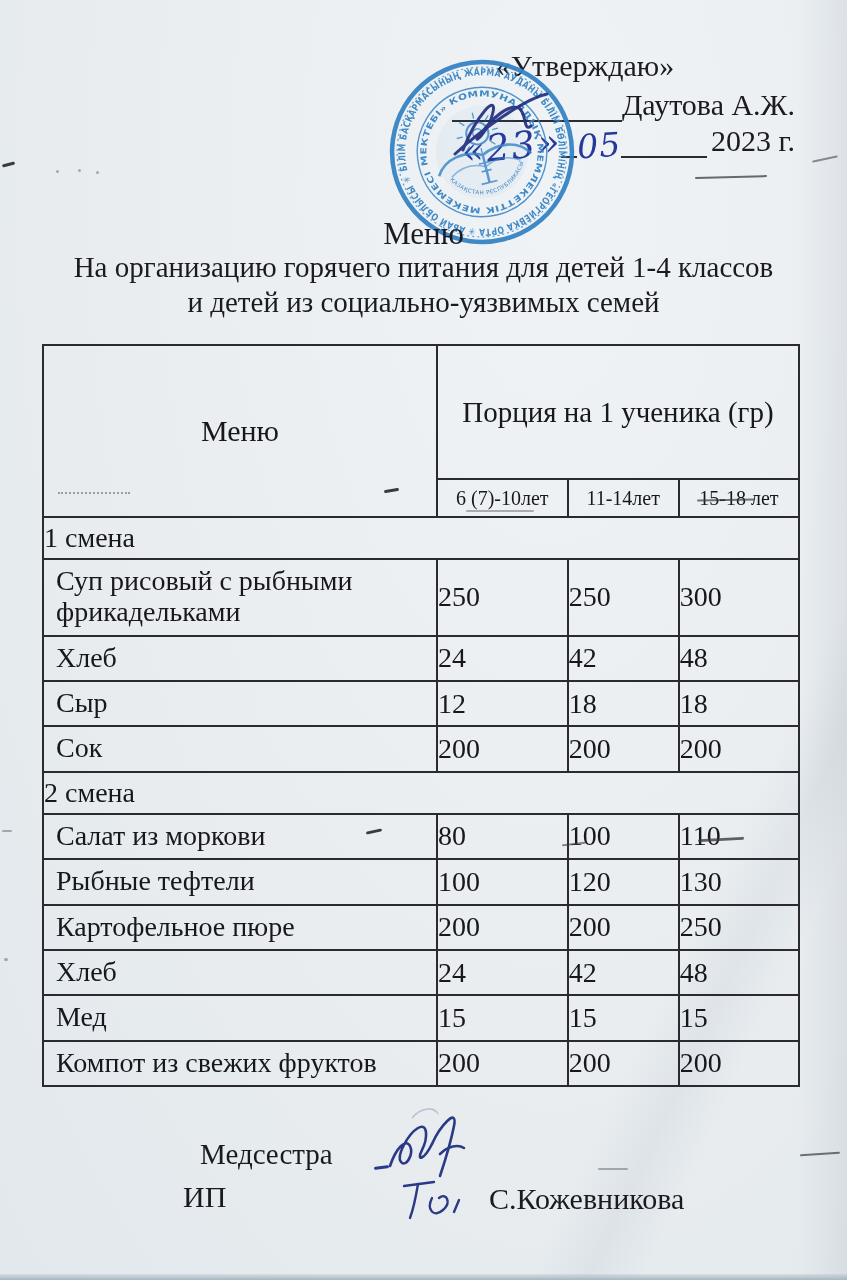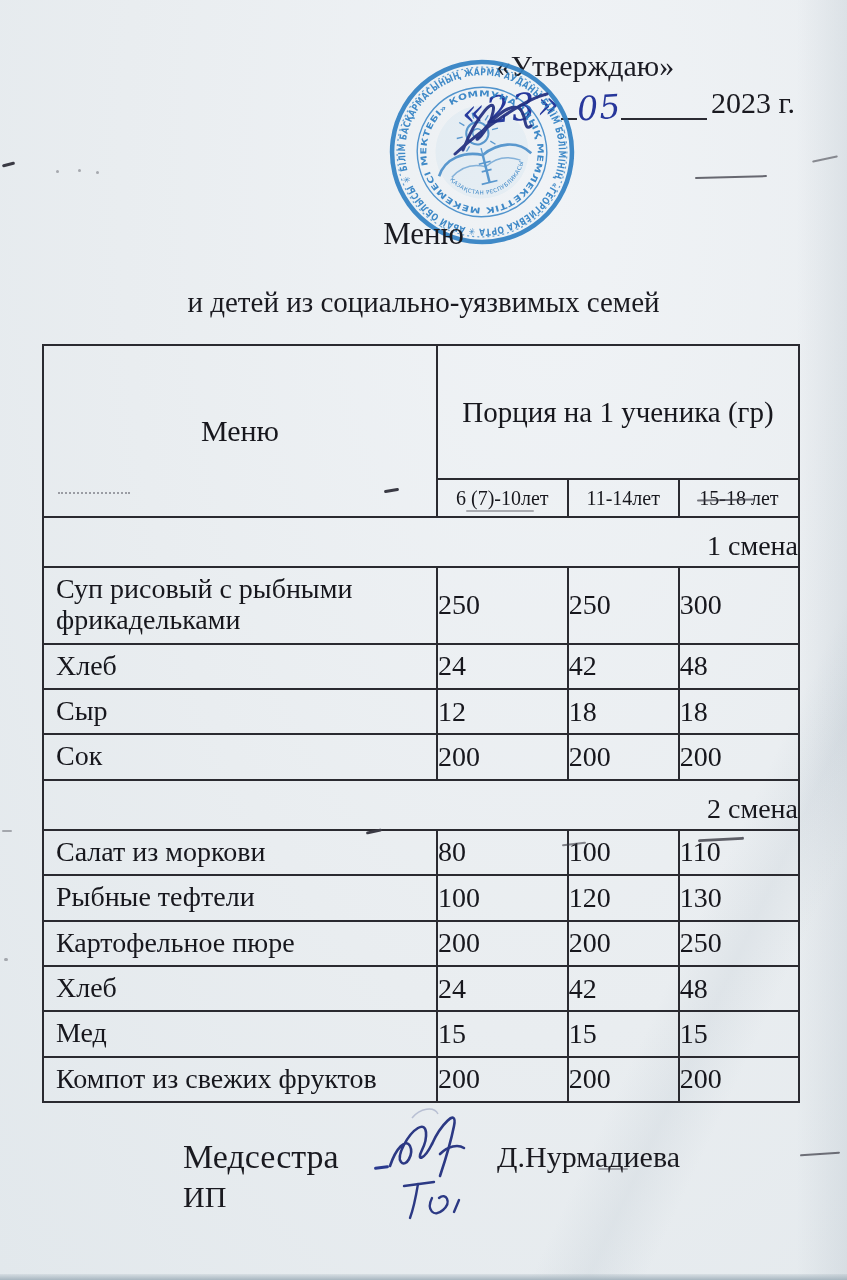--- a/index.html
+++ b/index.html
@@ -48,47 +48,51 @@
     border-collapse:collapse; table-layout:fixed;
     font-size:28px; color:#17171d;
   }
   .menu-table col.c0 { width:52.1%; } .menu-table col.c1 { width:17.3%; }
   .menu-table col.c2 { width:14.7%; } .menu-table col.c3 { width:15.9%; }
   .menu-table th, .menu-table td { border:2px solid #2a2a30; font-weight:normal; }
   .menu-table thead th { text-align:center; vertical-align:middle; }
   th.menu-h { font-size:30px; height:172px; }
   th.portion-h { font-size:29px; height:134px;margin-top:8px; }
   th.age-h { font-size:20px; height:38px; }
-  td.section { text-align:right; height:40px; font-size:28px; padding:12px 0 4px; }
+  td.section { text-align:left; height:40px; font-size:28px; padding:4px 0 4px; }
   td.dish { text-align:left; padding:5px 6px 7px 12px; line-height:1.12; height:40px; }
   td.val  { text-align:left; vertical-align:middle; height:40px; }
 
   
   .students { position:absolute; top:1072px; left:0; width:100%; text-align:center; font-size:29px; }
   .students .uline2 { display:inline-block; width:100px; border-bottom:2px solid #2b2b33; height:22px; }
-  .role-medsestra { position:absolute; left:183px; top:1138px; font-size:34px; }
+  .role-medsestra { position:absolute; left:200px; top:1138px; font-size:29px; }
   .role-ip        { position:absolute; left:183px; top:1180px; font-size:30px; }
   .name-nurse { position:absolute; left:497px; top:1140px; font-size:30px; }
   .name-ip    { position:absolute; left:489px; top:1182px; font-size:30px; }
   .sig-nurse { position:absolute; left:382px; top:1104px; width:125px; height:80px; }
   .sig-ip    { position:absolute; left:398px; top:1174px; width:90px;  height:50px; }
 
   
   .mark { position:absolute; background:#3a3a44; border-radius:2px; }
   .pen-mark { background:#2a3a8f; }
   .faint { opacity:.38; }
   .dotrow { position:absolute; border-bottom:2px dotted rgba(60,60,70,.45); }
 </style>
 </head>
 <body>
 
 <div class="page">
 
   <div class="approve">
     <div class="ap-line">«Утверждаю»</div>
+    <div class="ap-line3">
+      <span class="uline w170"></span>
+        <span class="name">Даутова А.Ж.</span>
+    </div>
     <div class="ap-line4">
       <span class="pen day">«23»</span>
         <span class="uline w16"></span>
         <span class="pen month">05</span>
         <span class="uline w86"></span>
         <span class="yr">2023 г.</span>
     </div>
   </div>
 
   <svg class="stamp" viewBox="0 0 190 190">
@@ -134,20 +138,21 @@
 
   <svg class="sig-director" viewBox="0 0 150 90">
     <g fill="none" stroke="#222f80" stroke-width="3" stroke-linecap="round" opacity=".92">
       <path d="M28,62 C42,26 62,6 58,24 C54,44 36,58 44,48 C56,32 72,16 84,20"></path>
       <path d="M20,66 C48,40 92,10 112,6"></path>
       <path d="M84,20 C92,26 88,44 96,38"></path>
     </g>
   </svg>
 
   <div class="title">Меню</div>
+  <div class="sub1">На организацию горячего питания для детей 1-4 классов</div>
   <div class="sub2">и детей из социально-уязвимых семей</div>
 
   <table class="menu-table">
     <colgroup>
         <col class="c0">
         <col class="c1">
         <col class="c2">
         <col class="c3">
       </colgroup>
     <thead>
@@ -227,21 +232,21 @@
           <td class="val">200</td>
           <td class="val">200</td>
           <td class="val">200</td>
         </tr>
       </tbody>
   </table>
 
 
   <div class="role-medsestra">Медсестра</div>
   <div class="role-ip">ИП</div>
-  <div class="name-nurse">Д.Нурмадиева</div>
+  <div class="name-ip">С.Кожевникова</div>
 
   <svg class="sig-nurse" viewBox="0 0 125 80">
     <g fill="none" stroke="#22307f" stroke-width="2.6" stroke-linecap="round" opacity=".95">
       <path d="M8,62 C14,44 24,34 28,42 C32,50 24,64 19,58 C14,52 26,30 36,24 C46,18 46,34 40,46 C34,58 42,56 50,40"></path>
       <path d="M50,40 C58,22 76,2 72,22 C68,42 60,66 58,72"></path>
       <path d="M58,50 C66,42 76,40 82,44"></path>
     </g>
     <path d="M30,14 C38,4 52,2 56,10" fill="none" stroke="#8a94b8" stroke-width="1.4" opacity=".5"></path>
   </svg>
 

